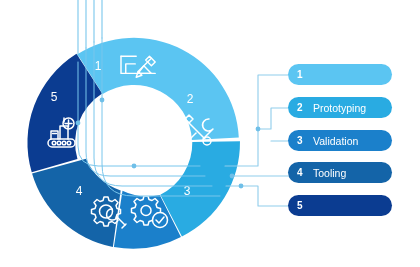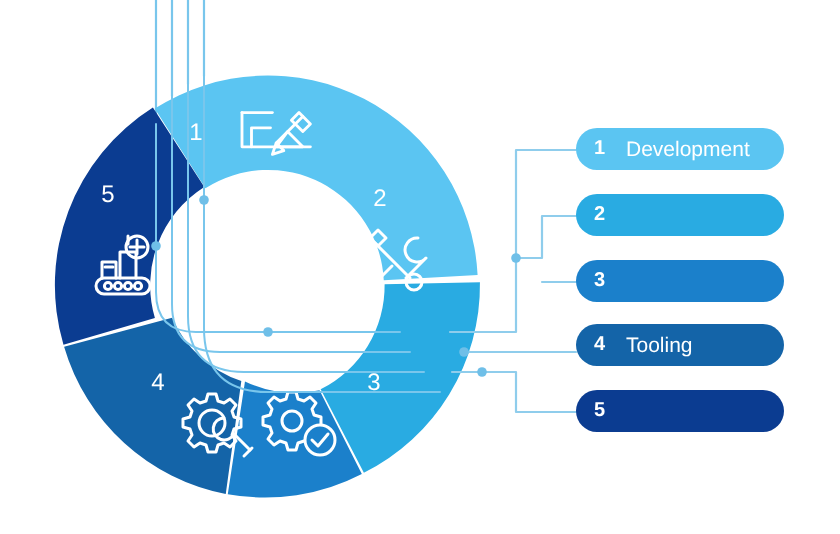--- a/index.html
+++ b/index.html
@@ -169,29 +169,30 @@
       <circle cx="258" cy="129" r="2.4"></circle>
       <circle cx="232" cy="176" r="2.4"></circle>
       <circle cx="241" cy="186" r="2.4"></circle>
     </g>
   </svg>
 
   <div class="legend">
 
     <div class="pill" style="left:288px;top:64px;background:#5BC5F2;">
       <span class="num">1</span>
-      <span class="lbl">Development</span>
     </div>
 
     <div class="pill" style="left:288px;top:97px;background:#29ABE2;">
       <span class="num">2</span>
+      <span class="lbl">Prototyping</span>
     </div>
 
     <div class="pill" style="left:288px;top:130px;background:#1B80CB;">
       <span class="num">3</span>
+      <span class="lbl">Validation</span>
     </div>
 
     <div class="pill" style="left:288px;top:162px;background:#1464A8;">
       <span class="num">4</span>
       <span class="lbl">Tooling</span>
     </div>
 
     <div class="pill" style="left:288px;top:195px;background:#0B3C91;">
       <span class="num">5</span>
     </div>

